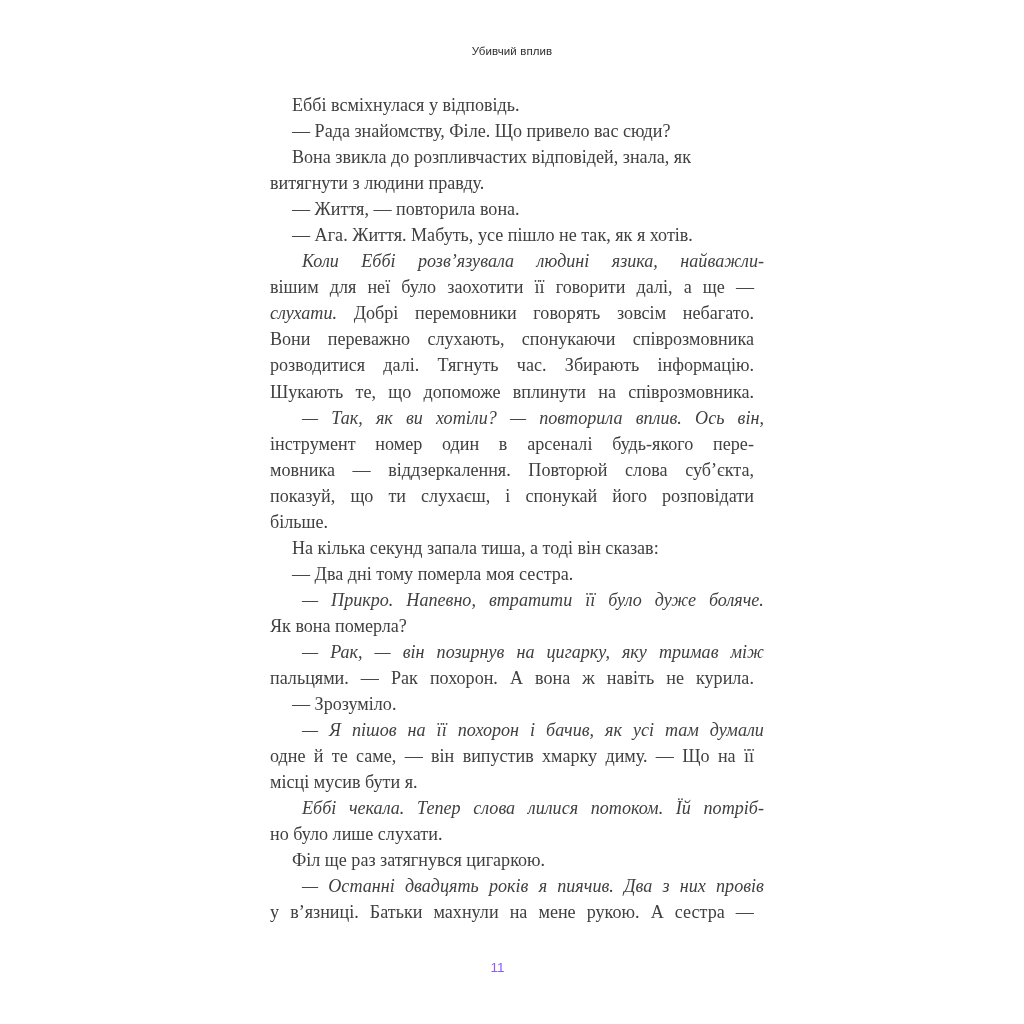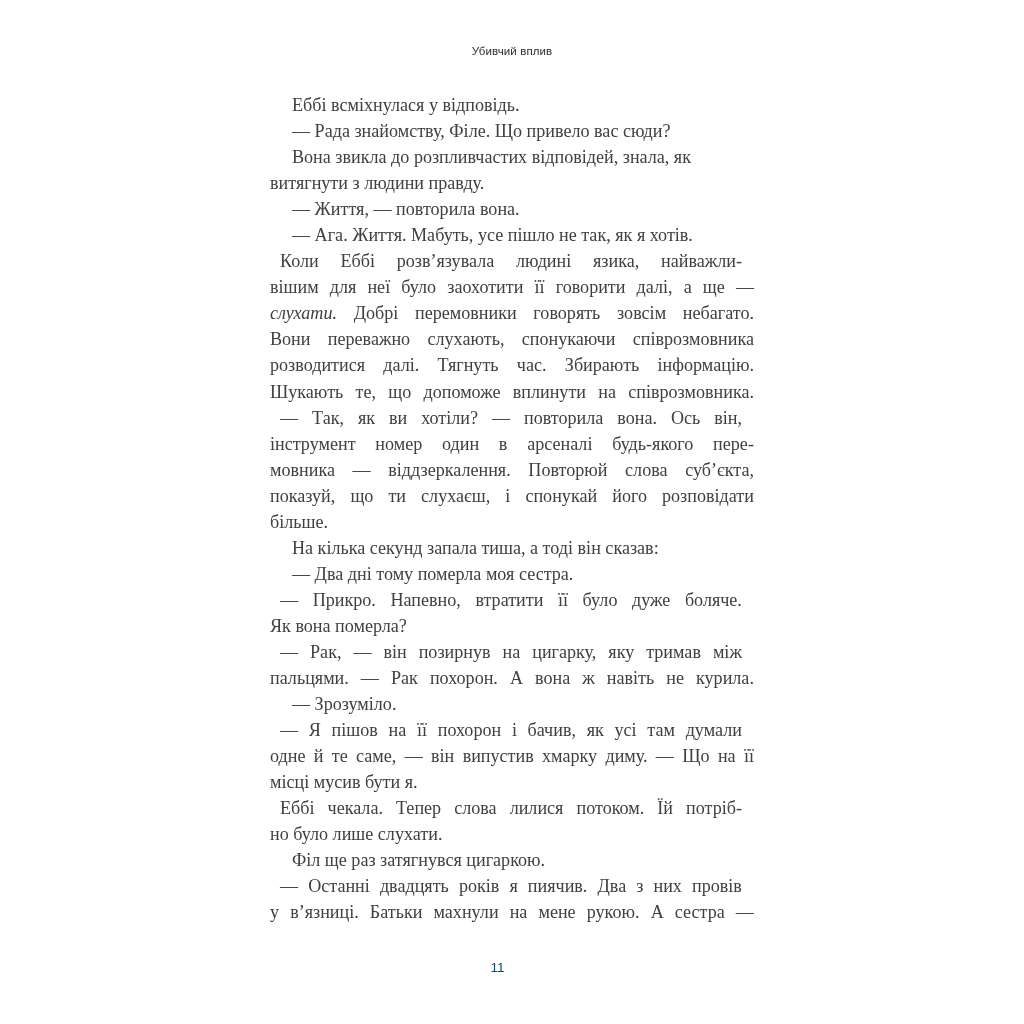--- a/index.html
+++ b/index.html
@@ -59,35 +59,36 @@
     justify-content: space-between;
     width: 484px;
     white-space: nowrap;
   }
   .ln.just > span { display: inline-block; }
 
   
   .ln.indent { padding-left: 22px; }
   .ln.just.indent {
     width: 462px;
-    margin-left: 10px;
+    margin-left: 32px;
     padding-left: 0;
+    font-style: italic;
   }
 
   .ital { font-style: italic; }
 
   .folio {
     position: absolute;
     top: 960px;
     left: 0;
     width: 995px;
     text-align: center;
     font-family: "Liberation Sans", "DejaVu Sans", sans-serif;
     font-size: 13.5px;
-    color: #0c4a6e;
+    color: #8b5cf6;
   }
 </style>
 </head>
 <body>
 
 <div class="page">
 
   <div class="running-head">Убивчий вплив</div>
 
   <div class="text-block" id="text-block">
@@ -151,21 +152,21 @@
         <span>співрозмовника.</span>
       </div>
       <div class="ln just indent">
         <span>—</span>
         <span>Так,</span>
         <span>як</span>
         <span>ви</span>
         <span>хотіли?</span>
         <span>—</span>
         <span>повторила</span>
-        <span>вона.</span>
+        <span>вплив.</span>
         <span>Ось</span>
         <span>він,</span>
       </div>
       <div class="ln just">
         <span>інструмент</span>
         <span>номер</span>
         <span>один</span>
         <span>в</span>
         <span>арсеналі</span>
         <span>будь-якого</span>

